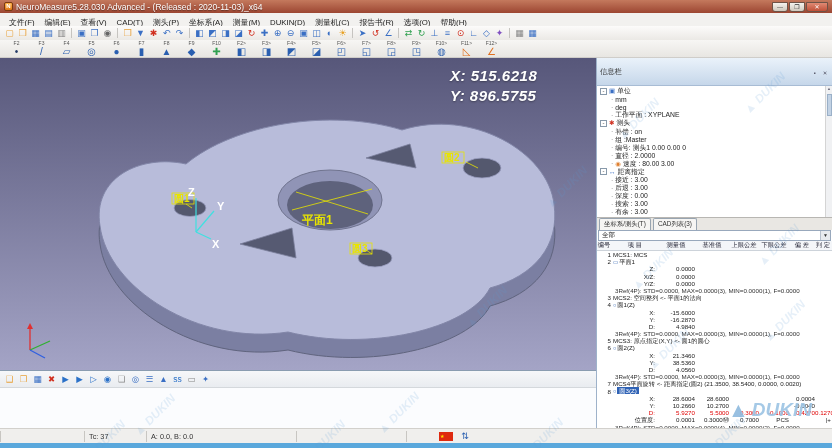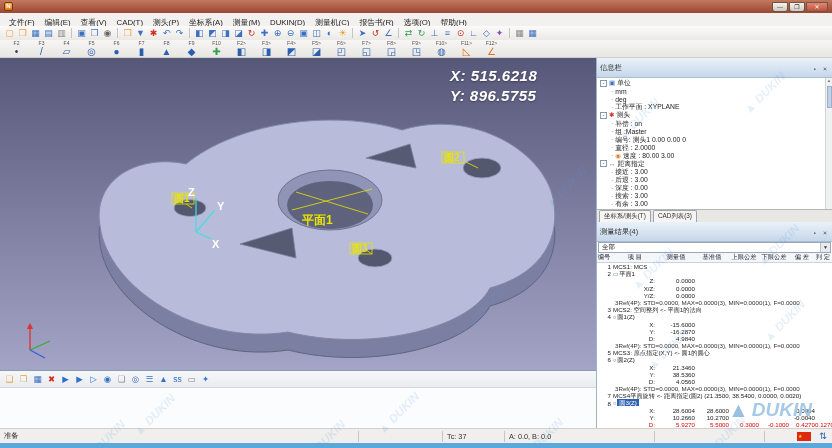--- a/index.html
+++ b/index.html
@@ -23,21 +23,21 @@
   .toolbar-fkey{left:0;top:40px;width:832px;height:18px;background:linear-gradient(#f7f6f4,#e8e6e2);border-bottom:1px solid #cfcdc9;display:flex;align-items:flex-start;padding-left:4px}
   .fk{width:25px;display:flex;flex-direction:column;align-items:center}
   .fk-label{font-size:5px;line-height:6px;color:#555}
   .fk-icon{font-size:10px;line-height:11px}
   
   .viewport{left:0;top:58px;width:596px;height:312px;background:linear-gradient(#57577a,#a4a4c6);overflow:hidden}
   .coords{position:absolute;left:450px;top:8px;color:#fff;font-style:italic;font-weight:bold;font-size:15px;line-height:20px;letter-spacing:.5px;text-shadow:0 1px 2px rgba(0,0,0,.35)}
   svg text{font-family:"Liberation Sans","DejaVu Sans",sans-serif}
   
   .right-col{left:596px;top:58px;width:236px;height:370px;background:#fff;border-left:1px solid #9eb2ca}
-  .panel-header{height:20px;background:linear-gradient(#eaf2fa,#c6d7ea);border-bottom:1px solid #a8bcd4;display:flex;align-items:center;font-size:7.3px;color:#333;padding:0 3px}
+  .panel-header{height:28px;background:linear-gradient(#eaf2fa,#c6d7ea);border-bottom:1px solid #a8bcd4;display:flex;align-items:center;font-size:7.3px;color:#333;padding:0 3px}
   .ph-btn{margin-left:2px;width:8px;height:8px;font-size:5.5px;line-height:8px;text-align:center;color:#556;border:1px solid transparent}
   .ph-spacer{flex:1}
   .tree{position:relative;height:131px;background:#fff;overflow:hidden;padding-top:1px}
   .trow{display:flex;align-items:center;gap:2px;height:8.1px;font-size:6.8px;white-space:nowrap}
   .texp{width:7px;height:7px;border:1px solid #8899aa;background:#fff;font-size:6px;line-height:5px;text-align:center;color:#333;flex:none}
   .tico{font-size:6.5px;line-height:8px;flex:none}
   .tdot{color:#999;flex:none}
   .ttxt{color:#222}
   .tree-scroll{position:absolute;right:0;top:0;width:7px;height:131px;background:#f0f1f3;border-left:1px solid #d4d4d4;font-size:4px;color:#667;text-align:center}
   .ts-thumb{position:absolute;left:1px;top:8px;width:5px;height:22px;background:#c2d2e4;border:1px solid #9ab0c8}
@@ -81,20 +81,21 @@
   
   .watermark{position:absolute;color:#5b9bd5;font-weight:bold;font-style:italic;font-size:12px;opacity:.15;transform:rotate(-45deg);pointer-events:none;white-space:nowrap}
   .biglogo{position:absolute;left:728px;top:398px;display:flex;align-items:center;gap:3px;color:#9cc4e4;font-size:19px;font-weight:bold;font-style:italic;opacity:.9;pointer-events:none}
   .biglogo .tri{color:#8ebade;font-size:21px;font-style:normal}
 </style>
 </head>
 <body>
 
 <div class="abs titlebar">
   <span class="app-logo">N</span>
+  <span class="title-text">NeuroMeasure5.28.030 Advanced - (Released : 2020-11-03)_x64</span>
   <span class="win-btns">
     <span class="win-btn">—</span>
     <span class="win-btn">❐</span>
     <span class="win-btn close">✕</span>
   </span>
 </div>
 
 <div class="abs menubar">
     <span class="menu-item">文件(F)</span>
     <span class="menu-item">编辑(E)</span>
@@ -363,26 +364,20 @@
       <div class="trow" style="padding-left: 14px;">
         <span class="tdot">·</span>
         <span class="ttxt">有余 : 3.00</span>
       </div>
       <div class="tree-scroll">▲<span class="ts-thumb"></span></div>
     </div>
   <div class="tabs">
     <span class="tab">坐标系/测头(T)</span>
     <span class="tab">CAD列表(3)</span>
   </div>
-  <div class="panel-header">
-    <span>测量结果(4)</span>
-    <span class="ph-spacer"></span>
-    <span class="ph-btn">▪</span>
-    <span class="ph-btn">✕</span>
-  </div>
   <div class="results-filter">
     <span>全部</span>
     <span class="rf-arrow">▼</span>
   </div>
   <div class="rcols">
       <span class="c0">编号</span>
       <span class="c1">项 目</span>
       <span class="c2">测量值</span>
       <span class="c3">基准值</span>
       <span class="c4">上限公差</span>
@@ -583,21 +578,20 @@
       <span class="dmis-icon" style="color: rgb(58, 111, 196);">☰</span>
       <span class="dmis-icon" style="color: rgb(58, 111, 196);">▲</span>
       <span class="dmis-icon" style="color: rgb(42, 112, 200);">ss</span>
       <span class="dmis-icon" style="color: rgb(136, 136, 136);">▭</span>
       <span class="dmis-icon" style="color: rgb(58, 111, 196);">✦</span>
     </div>
   <div class="dmis-body"></div>
 </div>
 
 <div class="abs statusbar">
-  <span class="sb-ready">准备</span>
   <span id="sb-segs" style="display:flex;align-items:center">
       <span class="sb-seg sb0"></span>
       <span class="sb-seg sb1">Tc: 37</span>
       <span class="sb-seg sb2">A: 0.0, B: 0.0</span>
       <span class="sb-seg sb3"></span>
       <span class="sb-seg sb4"></span>
     </span>
   <span class="flag">★</span>
   <span class="sb-dev">⇅</span>
 </div>

